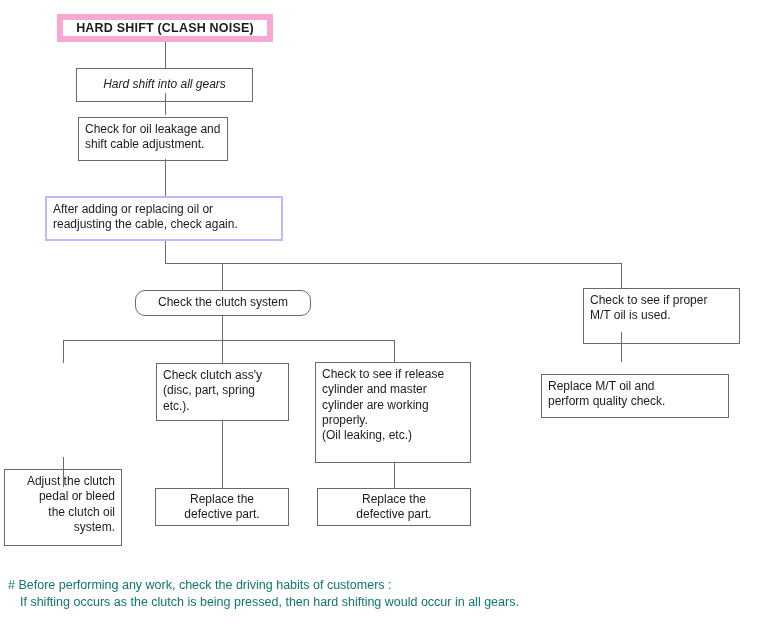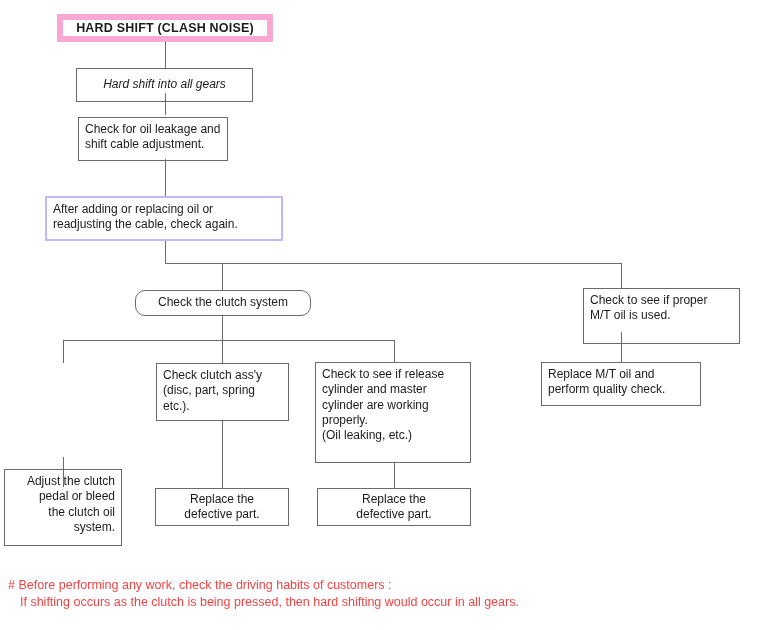--- a/index.html
+++ b/index.html
@@ -40,21 +40,21 @@
     align-items: center;
     justify-content: center;
     text-align: center;
   }
   .vline { position: absolute; width: 1px; background: #6a6a6a; }
   .hline { position: absolute; height: 1px; background: #6a6a6a; }
   .footnote {
     position: absolute;
     font-size: 12.5px;
     line-height: 17px;
-    color: #ef4444;
+    color: #0f766e;
     white-space: nowrap;
   }
 </style>
 </head>
 <body>
 
 <div class="canvas">
 
   <div class="node node--header" style="left:57px; top:14px; width:216px; height:28px;">HARD SHIFT (CLASH NOISE)</div>
 
@@ -75,21 +75,21 @@
   <div class="node" style="left:156px; top:363px; width:133px; height:58px;">Check clutch ass'y
 (disc, part, spring
 etc.).</div>
 
   <div class="node" style="left:315px; top:362px; width:156px; height:101px;">Check to see if release
 cylinder and master
 cylinder are working
 properly.
 (Oil leaking, etc.)</div>
 
-  <div class="node" style="left:541px; top:362px; width:160px; height:44px;">Replace M/T oil and
+  <div class="node" style="left:541px; top:374px; width:188px; height:44px;">Replace M/T oil and
 perform quality check.</div>
 
   <div class="node" style="left:4px; top:469px; width:118px; height:77px;text-align:right;">Adjust the clutch
 pedal or bleed
 the clutch oil
 system.</div>
 
   <div class="node node--center" style="left:155px; top:488px; width:134px; height:38px;">Replace the
 defective part.</div>
 

